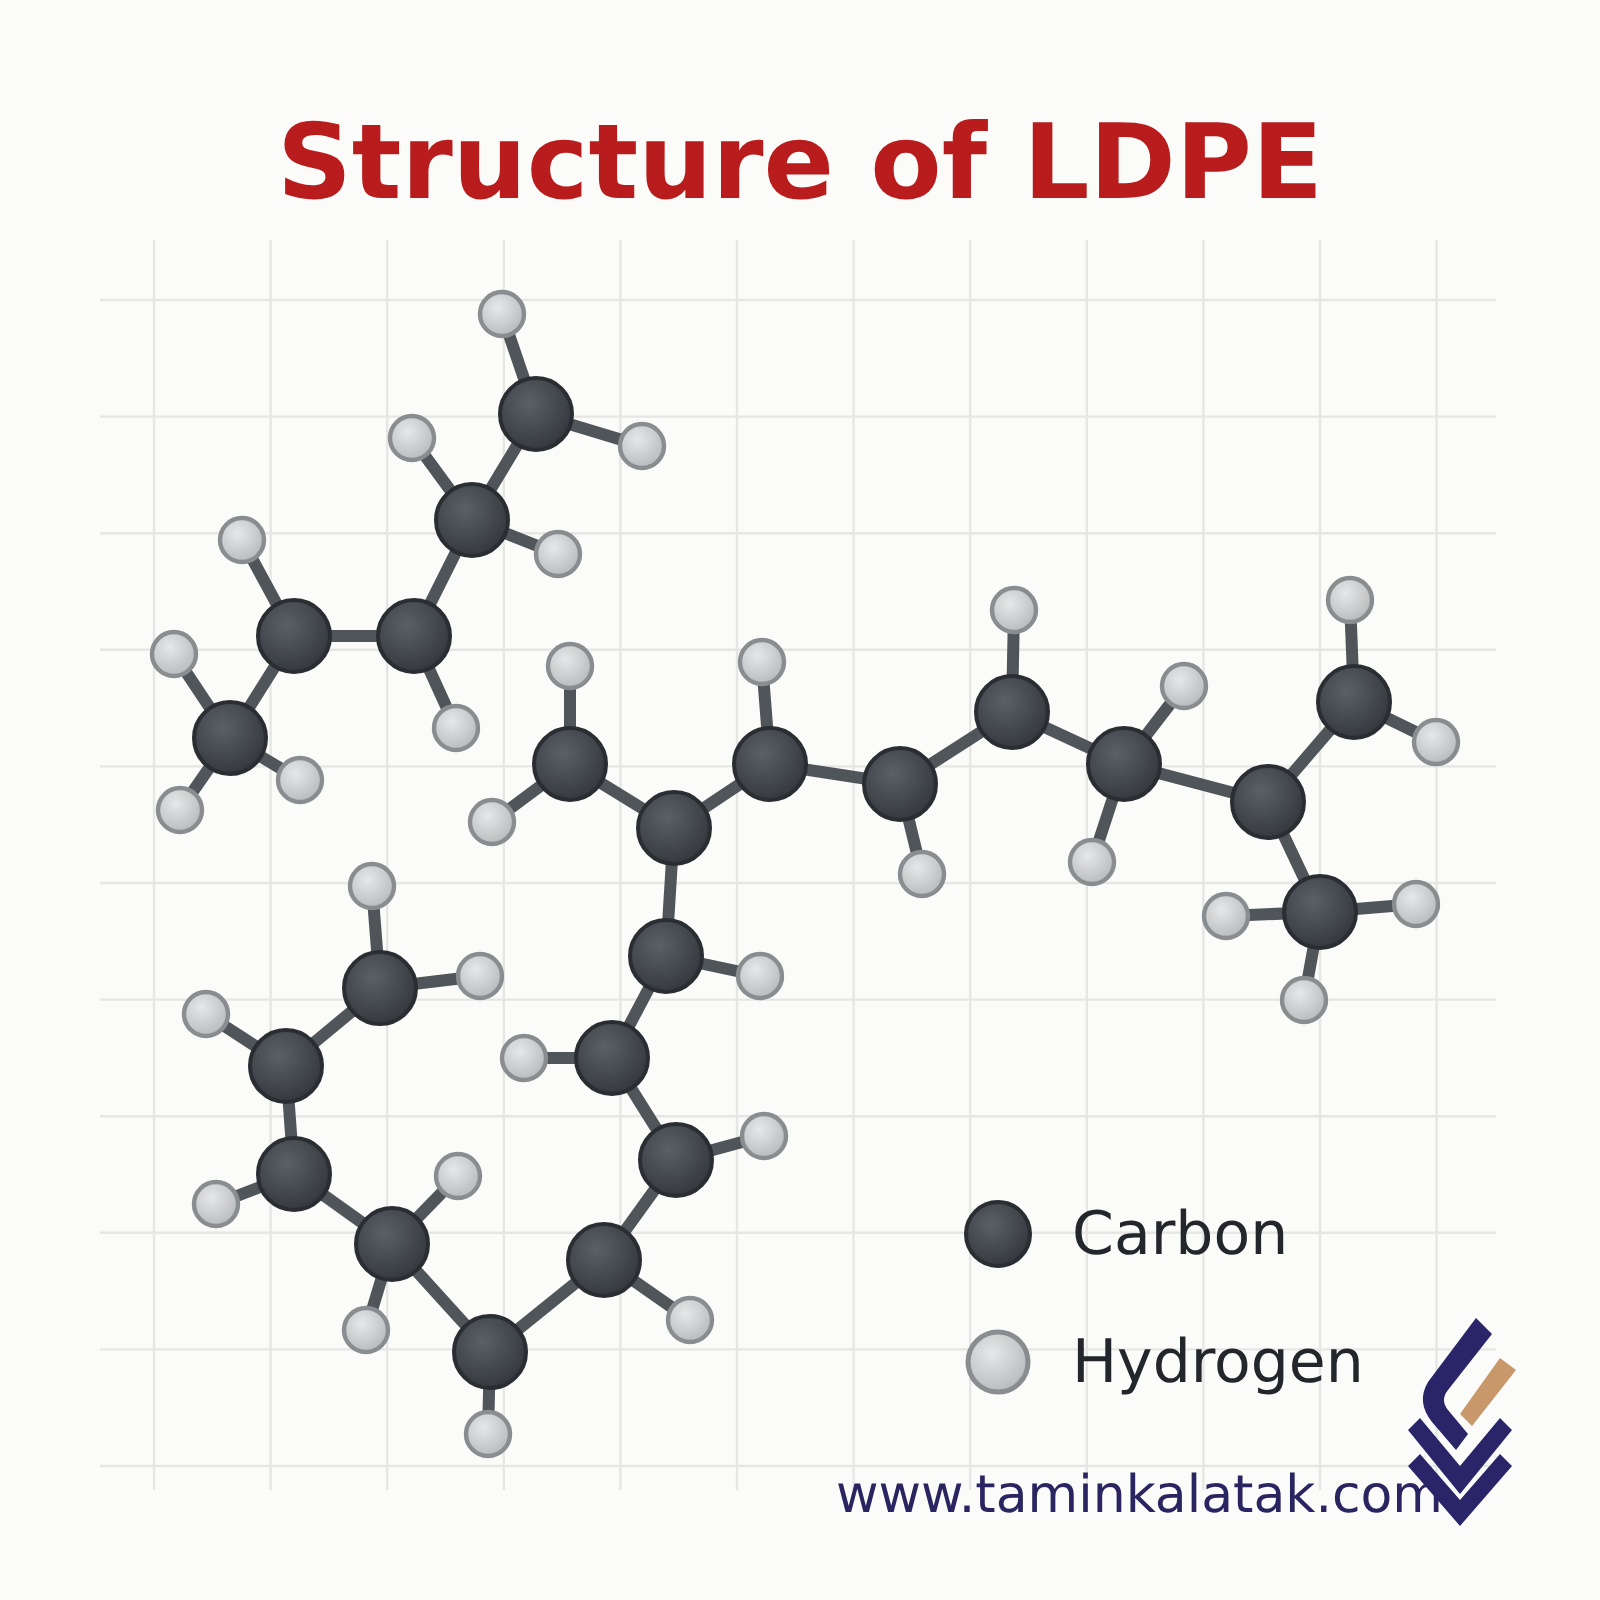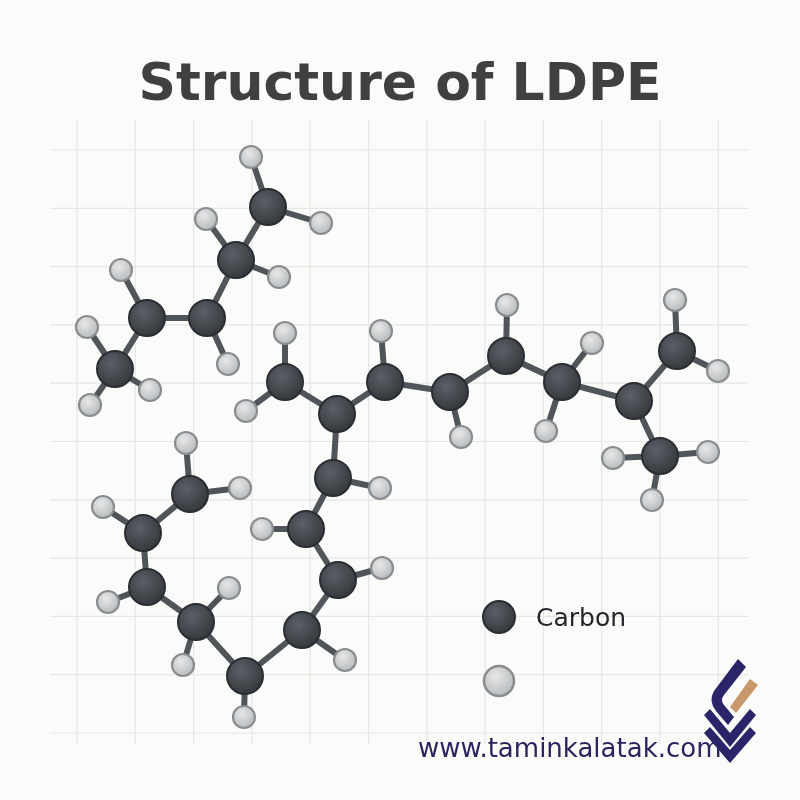--- a/index.html
+++ b/index.html
@@ -1,20 +1,20 @@
 <!DOCTYPE html>
 <html><head>
 <meta charset="utf-8">
 <style>
   html,body{margin:0;padding:0;}
   body{width:800px;height:800px;background:#fbfbf9;position:relative;overflow:hidden;font-family:"DejaVu Sans",sans-serif;}
-  #title{position:absolute;left:0;top:52px;width:800px;text-align:center;font-family:"DejaVu Sans",sans-serif;font-weight:bold;font-size:52px;color:#404040;letter-spacing:0px;}
+  #title{position:absolute;left:0;top:52px;width:800px;text-align:center;font-family:"DejaVu Sans",sans-serif;font-weight:bold;font-size:52px;color:#b91c1c;letter-spacing:0px;}
   #diagram{position:absolute;left:0;top:0;}
   .legend-item{position:absolute;display:flex;align-items:center;}
-  .legend-label{font-size:25px;color:#23262a;font-family:"DejaVu Sans",sans-serif;}
+  .legend-label{font-size:30px;color:#23262a;font-family:"DejaVu Sans",sans-serif;}
   #website{position:absolute;left:418px;top:733px;font-size:26px;color:#2a2560;font-family:"DejaVu Sans",sans-serif;}
   #logo{position:absolute;left:700px;top:655px;}
 </style>
 </head>
 <body>
 
 <svg id="diagram" width="800" height="800" viewBox="0 0 800 800">
   <defs>
     <radialGradient id="gradC" cx="40%" cy="35%" r="65%">
       <stop offset="0%" stop-color="#5a6066"></stop>
@@ -169,20 +169,21 @@
 <div class="legend-item" style="left:480px;top:598px;">
   <svg width="38" height="38" style="margin-right:18px;">
     <circle cx="19" cy="19" r="16" fill="url(#gradC)" stroke="#2a2d31" stroke-width="2"></circle>
   </svg>
   <span class="legend-label">Carbon</span>
 </div>
 <div class="legend-item" style="left:480px;top:662px;">
   <svg width="38" height="38" style="margin-right:18px;">
     <circle cx="19" cy="19" r="15" fill="url(#gradH)" stroke="#8a8d90" stroke-width="2.5"></circle>
   </svg>
+  <span class="legend-label">Hydrogen</span>
 </div>
 
 <div id="website">www.taminkalatak.com</div>
 
 <svg id="logo" width="60" height="110" viewBox="0 0 60 110">
   <path d="M38 4 L14 36 Q8 46 16 56 L28 70 L34 62 L24 50 Q20 45 24 40 L46 12 Z" fill="#2a2468"></path>
   <path d="M50 24 L30 52 L36 58 L58 30 Z" fill="#c8976a"></path>
   <path d="M4 60 L30 92 L56 60 L50 54 L30 78 L10 54 Z" fill="#2a2468"></path>
   <path d="M4 78 L30 108 L56 78 L50 72 L30 95 L10 72 Z" fill="#2a2468"></path>
 </svg>

